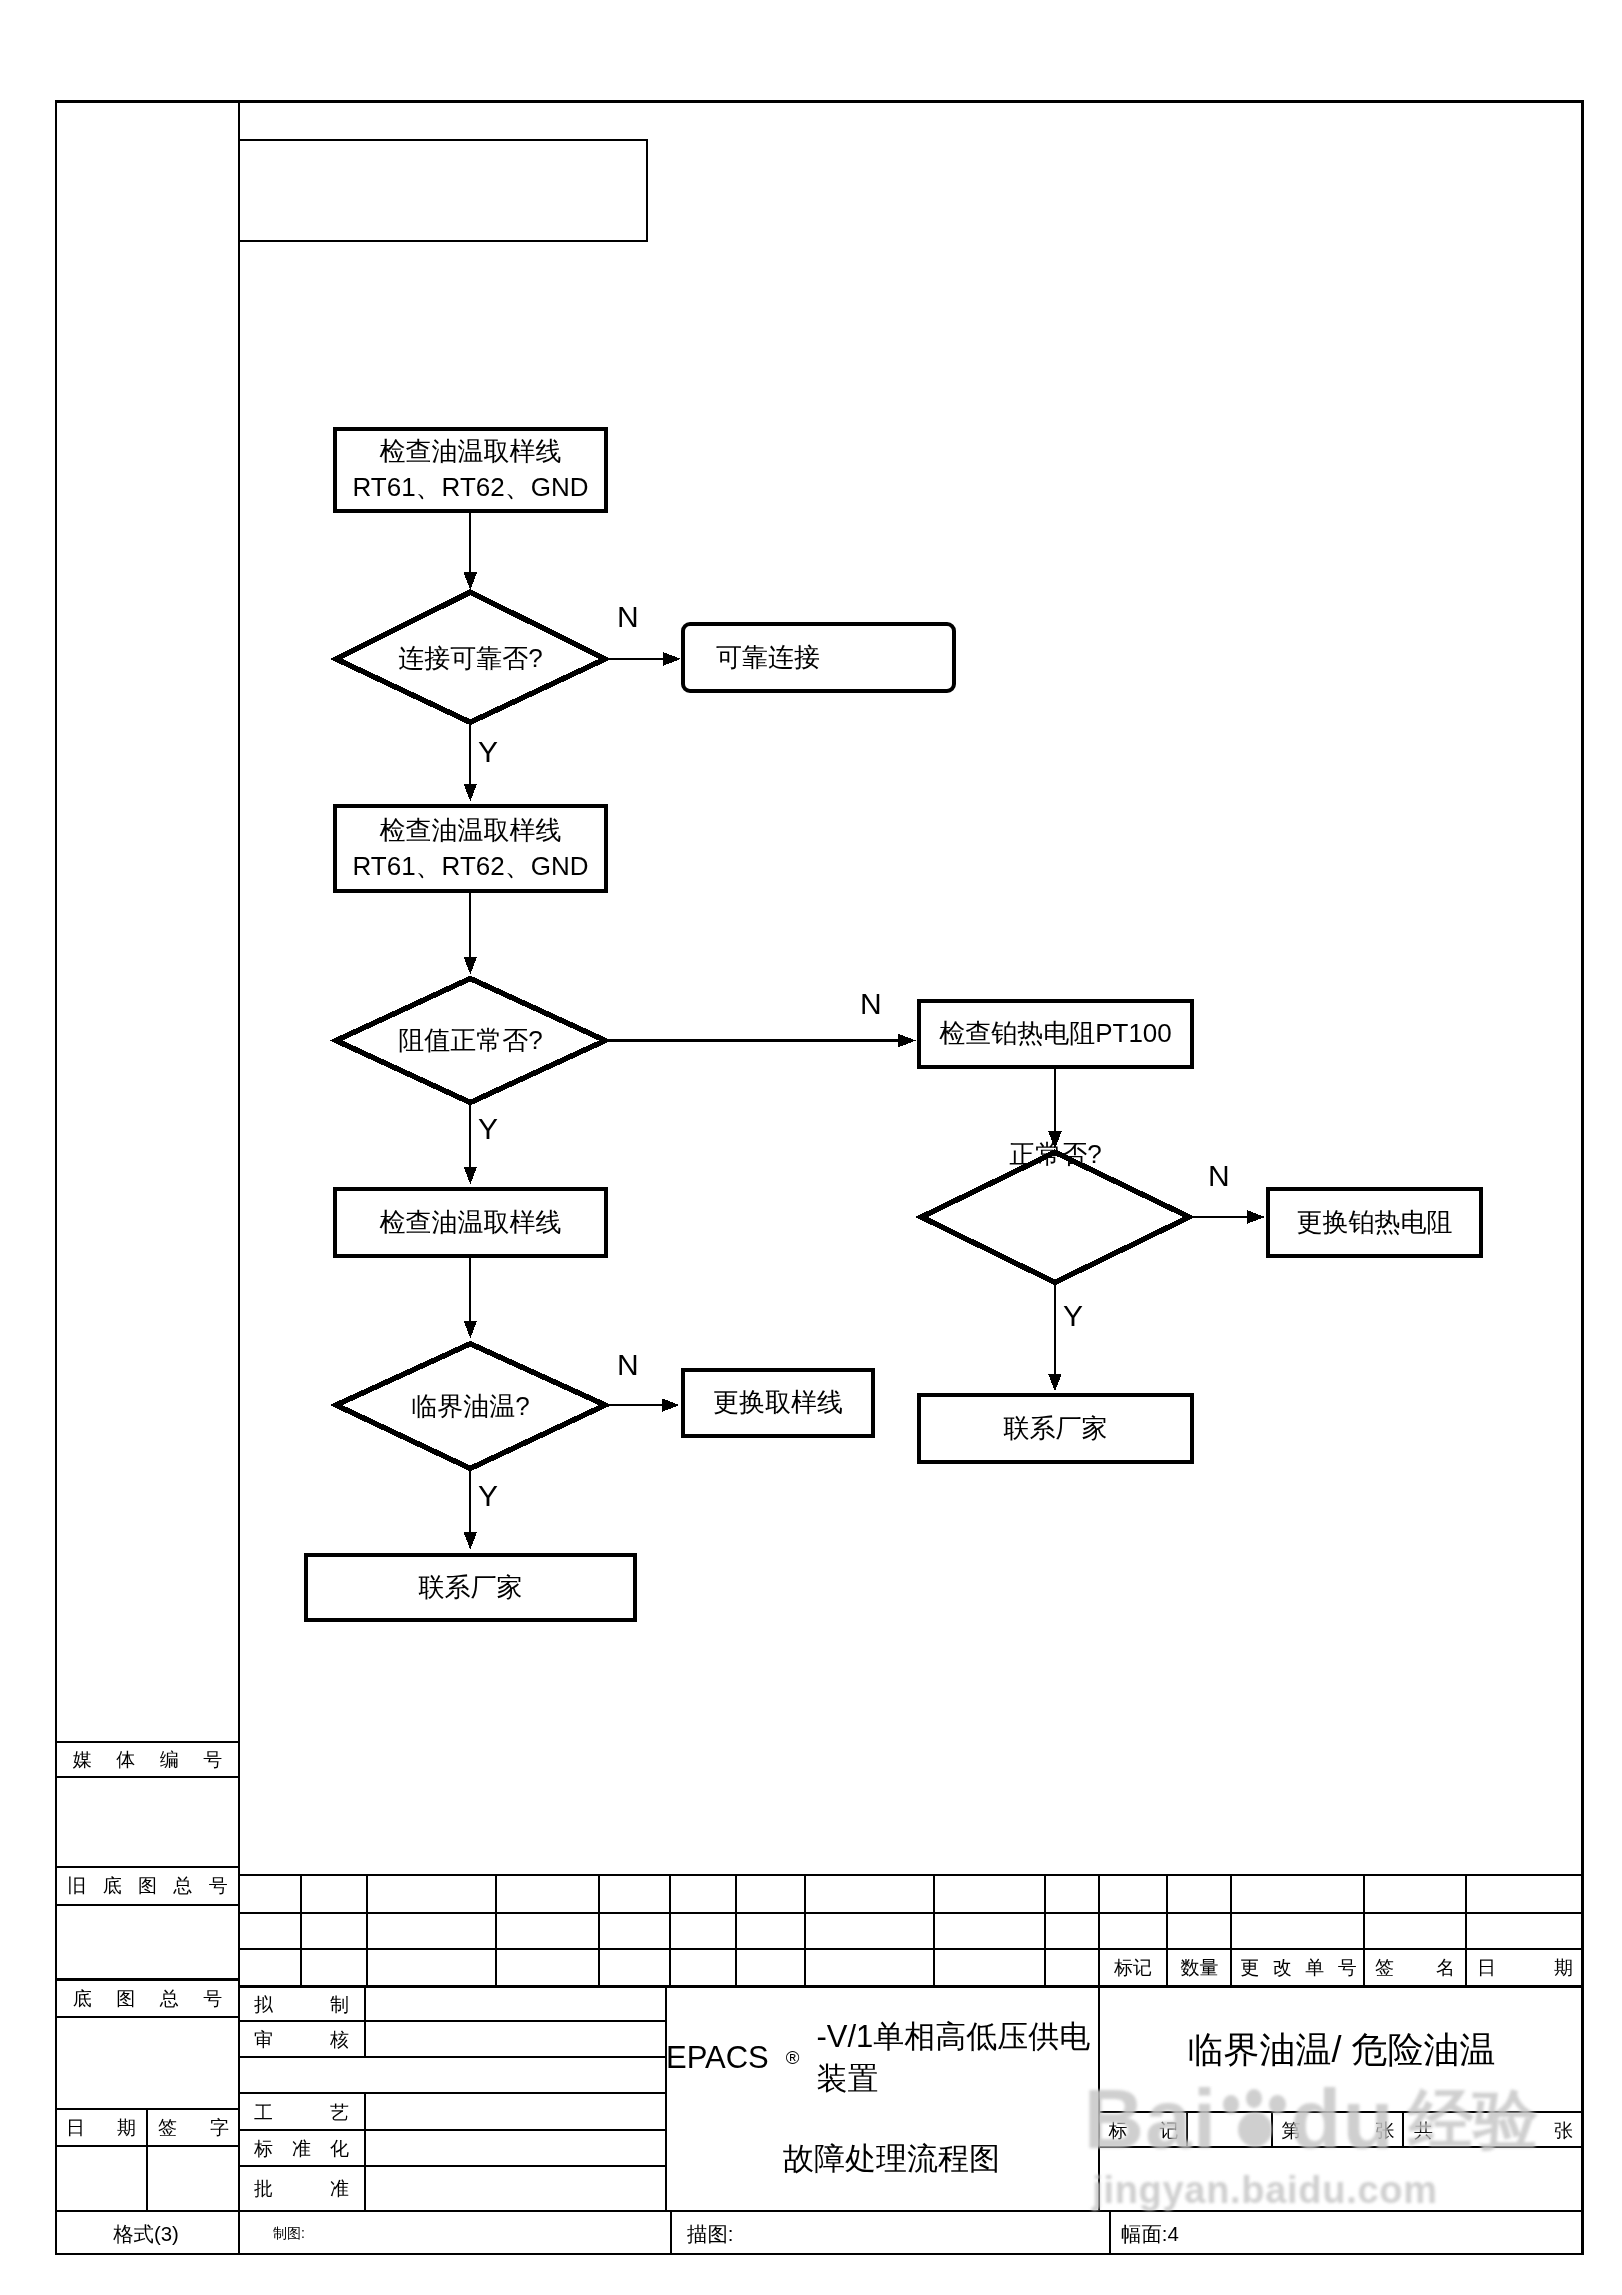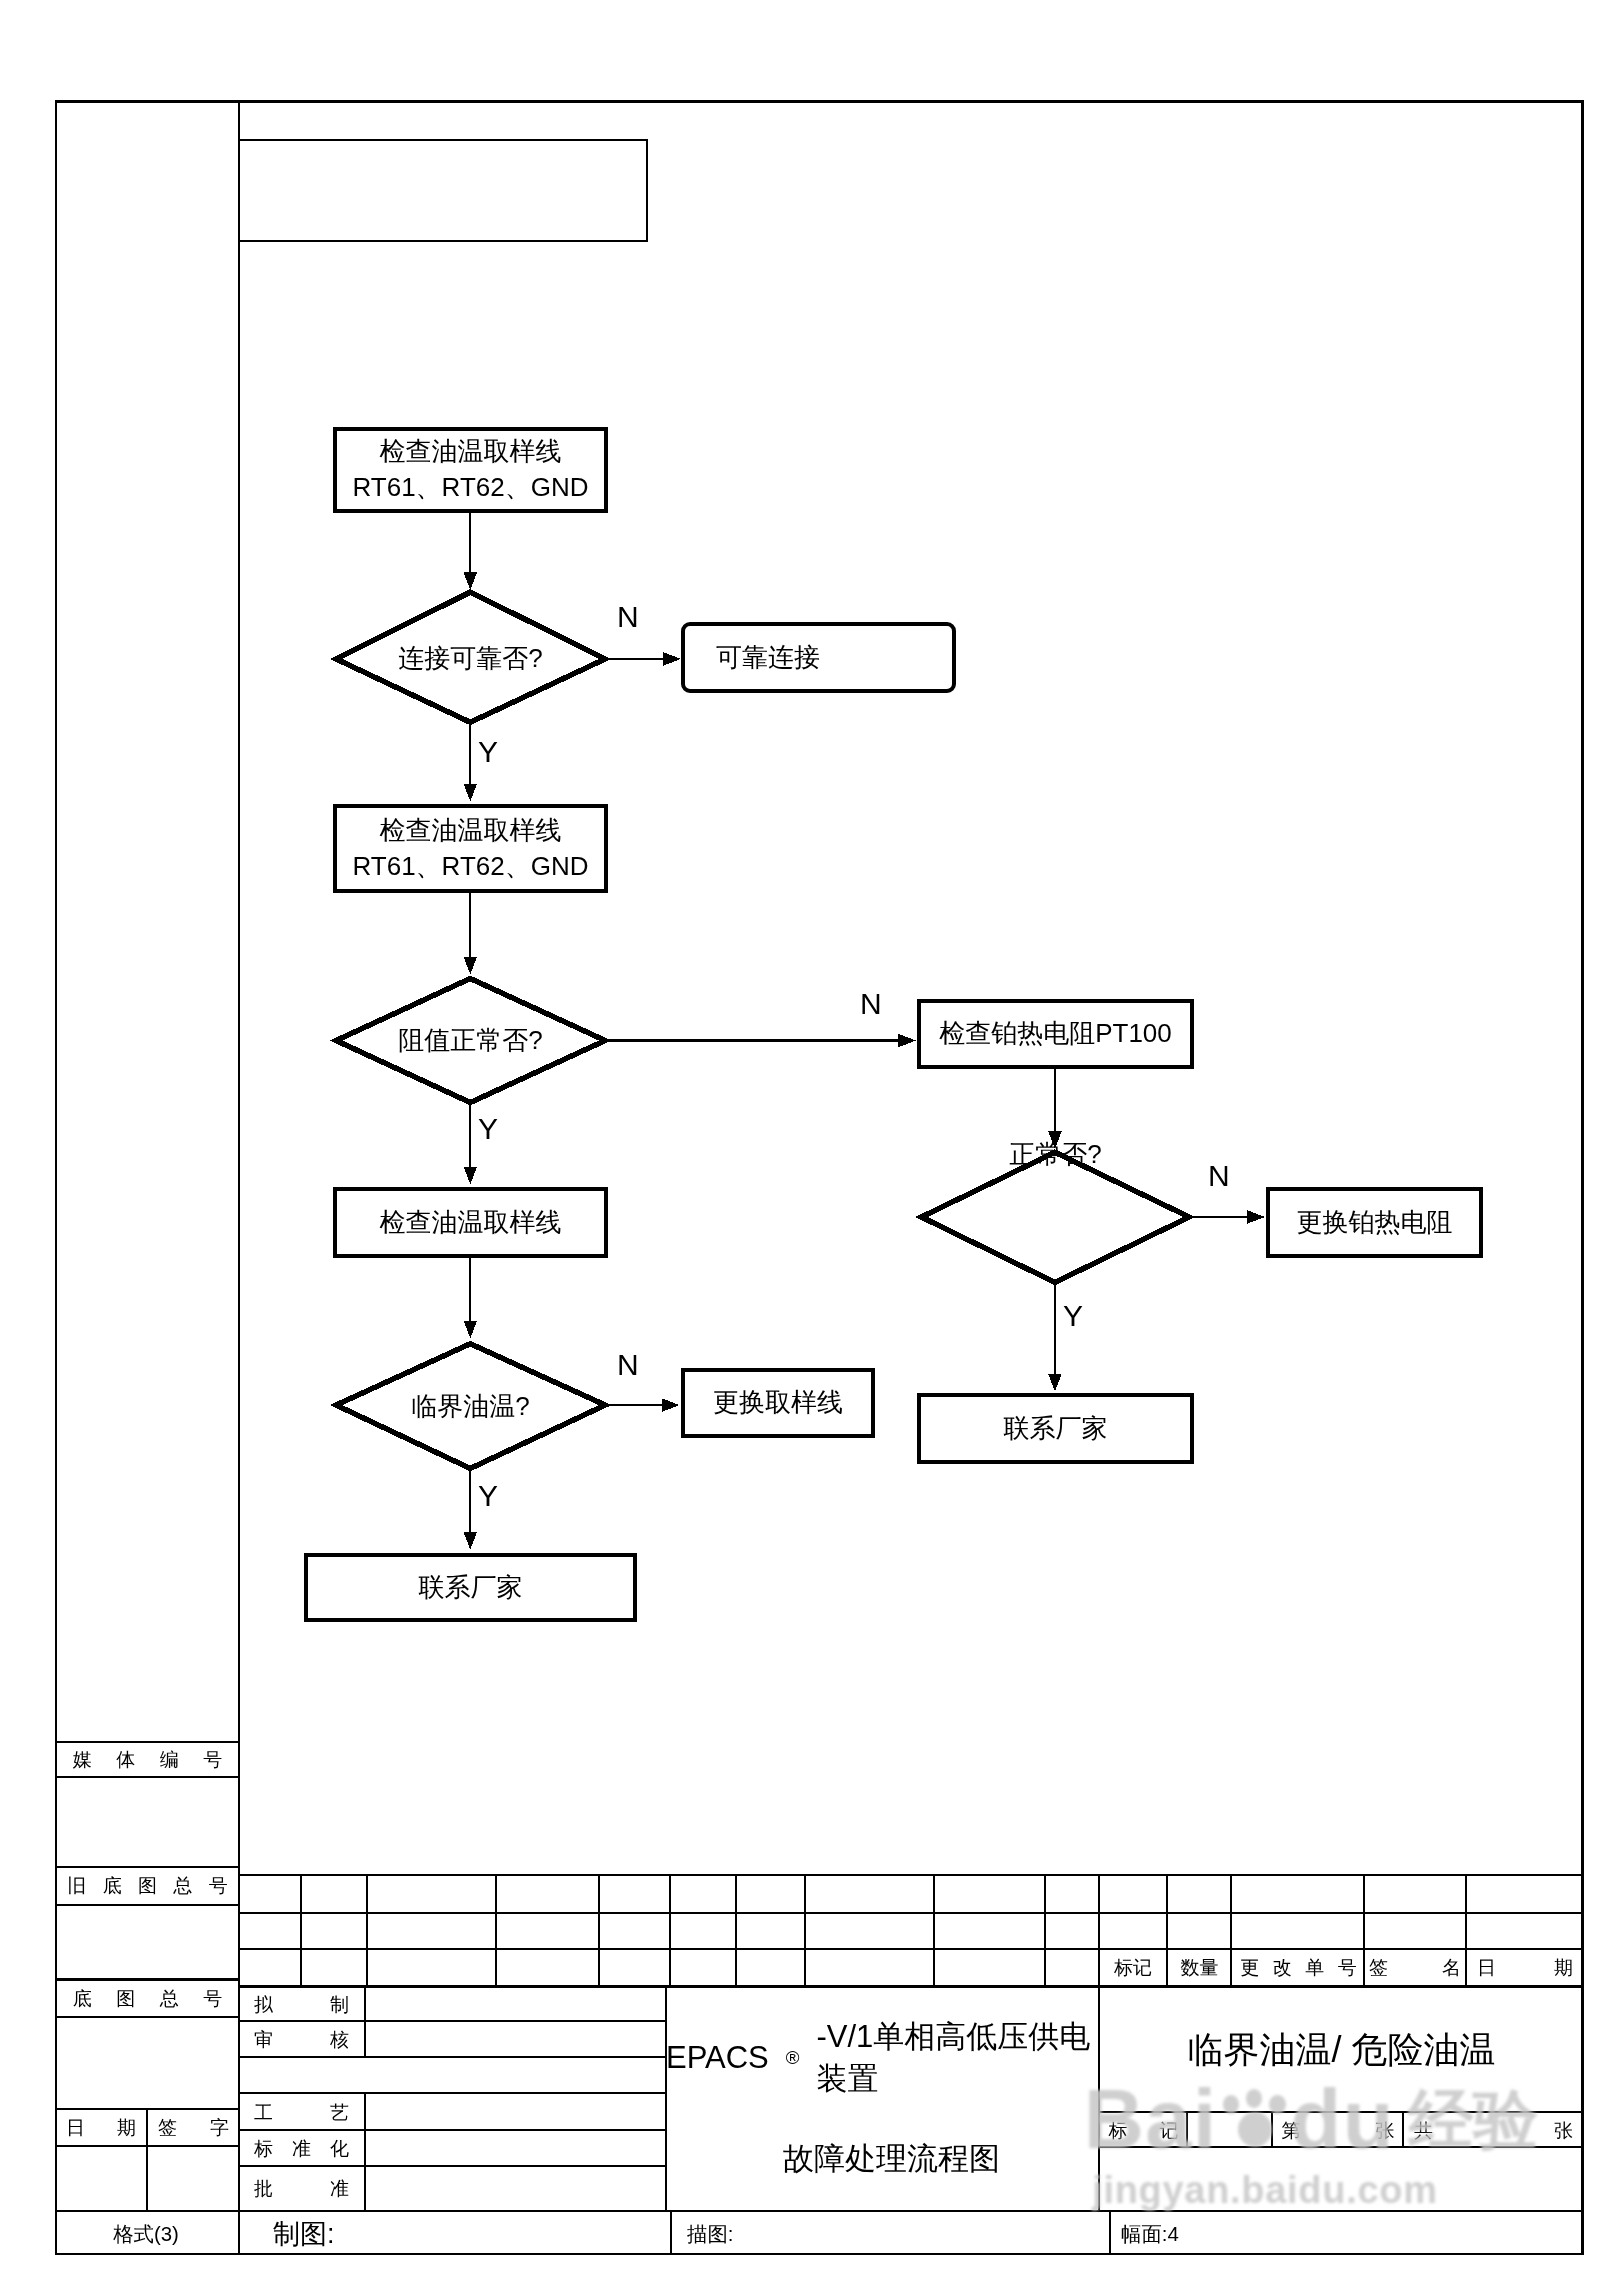--- a/index.html
+++ b/index.html
@@ -211,21 +211,21 @@
   </div>
   <div class="cell jc" style="left:239px;top:2166px;width:125px;height:46px;padding:0 15px;">
     <span class="jspan">批 准</span>
   </div>
 
   <div class="cell cc" style="left:1099px;top:1949px;width:68px;height:37px;">标记</div>
   <div class="cell cc" style="left:1167px;top:1949px;width:65px;height:37px;">数量</div>
   <div class="cell jc" style="left:1232px;top:1949px;width:133px;height:37px;padding:0 8.2px;">
     <span class="jspan">更 改 单 号</span>
   </div>
-  <div class="cell jc" style="left:1364px;top:1949px;width:102px;height:37px;padding:0 5px;">
+  <div class="cell jc" style="left:1364px;top:1949px;width:102px;height:37px;padding:0 11px;">
     <span class="jspan">签 名</span>
   </div>
   <div class="cell jc" style="left:1466px;top:1949px;width:118px;height:37px;padding:0 11px;">
     <span class="jspan">日 期</span>
   </div>
 
   <div class="titleline" style="left:666px;top:2034px;height:48px;">
     <span>EPACS</span>
       <span class="reg">®</span>
       <span>-V/1单相高低压供电装置</span>
@@ -240,21 +240,21 @@
   <div class="cell sheetcell" style="left:1272px;top:2113px;width:132px;height:35px;padding:0 9.5px;">
     <span>第</span>
     <span>张</span>
   </div>
   <div class="cell sheetcell" style="left:1403px;top:2113px;width:181px;height:35px;padding:0 11px;">
     <span>共</span>
     <span>张</span>
   </div>
 
   <div class="cell cc" style="left:55px;top:2212px;width:182px;height:44px;font-size:20.4px;">格式(3)</div>
-  <div class="cell jc" style="left:273px;top:2212px;width:170px;height:44px;font-size:27px;">制图:</div>
+  <div class="cell jc" style="left:273px;top:2212px;width:170px;height:44px;font-size:14px;">制图:</div>
   <div class="cell jc" style="left:687px;top:2212px;width:170px;height:44px;font-size:20.4px;">描图:</div>
   <div class="cell jc" style="left:1121px;top:2212px;width:170px;height:44px;font-size:20.4px;">幅面:4</div>
 
   <div class="wm">
     <div class="wm-row1">
       <span class="wm-brand">Bai</span>
       <span class="paw">
           <span class="p1"></span>
           <span class="p2"></span>
           <span class="p3"></span>

